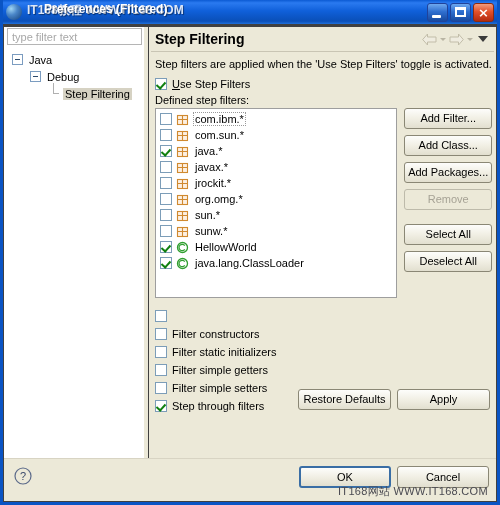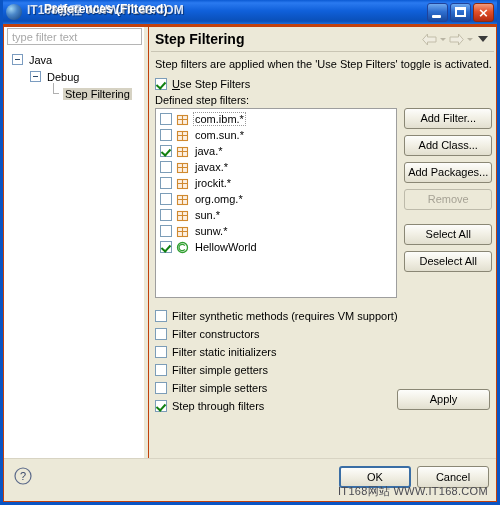--- a/index.html
+++ b/index.html
@@ -112,21 +112,21 @@
     font-size: 13px;
     font-family: "DejaVu Sans", sans-serif;
   }
 
   
   #dlg-body {
     position: absolute;
     left: 0; right: 0;
     top: 24px;
     bottom: 0;
-    background: #c2410c;
+    background: #404040;
   }
 
   
   #tree-panel {
     position: absolute;
     left: 1px; top: 3px;
     width: 140px;
     height: 432px;
     background: #ffffff;
     box-sizing: border-box;
@@ -411,21 +411,21 @@
     left: 10px; top: 8px;
     width: 18px; height: 18px;
   }
   #footer-buttons {
     position: absolute;
     right: 7px; top: 7px;
     display: flex;
     gap: 6px;
   }
   #footer-buttons .btn {
-    width: 72px;
+    width: 92px;
     height: 22px;
     line-height: 20px;
     margin-bottom: 0;
   }
   #footer-buttons .btn.default {
     border: 2px solid #3a6ea5;
     line-height: 18px;
   }
 
   
@@ -593,36 +593,43 @@
               <span class="litem-label">sunw.*</span>
             </div>
             <div class="litem">
               <span class="cbox checked"></span>
               <svg class="cls-icon" viewBox="0 0 13 13">
                 <circle cx="6.5" cy="6.5" r="5" fill="#ffffff" stroke="#2f9e2f" stroke-width="1.3"></circle>
                 <path d="M8.8 4.6 A3.2 3.2 0 1 0 8.8 8.4" fill="none" stroke="#2f9e2f" stroke-width="1.3"></path>
               </svg>
               <span class="litem-label">HellowWorld</span>
             </div>
+            <div class="litem">
+              <span class="cbox checked"></span>
+              <svg class="cls-icon" viewBox="0 0 13 13">
+                <circle cx="6.5" cy="6.5" r="5" fill="#ffffff" stroke="#2f9e2f" stroke-width="1.3"></circle>
+                <path d="M8.8 4.6 A3.2 3.2 0 1 0 8.8 8.4" fill="none" stroke="#2f9e2f" stroke-width="1.3"></path>
+              </svg>
+              <span class="litem-label">java.lang.ClassLoader</span>
+            </div>
           </div>
 
           <div id="list-buttons">
             <div class="btn">Add Filter...</div>
             <div class="btn">Add Class...</div>
             <div class="btn">Add Packages...</div>
             <div class="btn disabled">Remove</div>
             <div class="btn spaced">Select All</div>
             <div class="btn">Deselect All</div>
           </div>
         </div>
 
         <div id="lower-checks">
           <div class="cbrow">
             <span class="cbox"></span>
-            <span>Filter synthetic methods (requires VM support)</span>
           </div>
           <div class="cbrow">
             <span class="cbox"></span>
             <span>Filter constructors</span>
           </div>
           <div class="cbrow">
             <span class="cbox"></span>
             <span>Filter static initializers</span>
           </div>
           <div class="cbrow">
@@ -633,20 +640,21 @@
             <span class="cbox"></span>
             <span>Filter simple setters</span>
           </div>
           <div class="cbrow">
             <span class="cbox checked"></span>
             <span>Step through filters</span>
           </div>
         </div>
 
         <div id="apply-row">
+          <div class="btn">Restore Defaults</div>
           <div class="btn">Apply</div>
         </div>
 
       </div>
     </div>
 
     <div id="footer">
       <svg id="help-icon" viewBox="0 0 18 18">
         <circle cx="9" cy="9" r="8" fill="#ece9d8" stroke="#5b6a8a" stroke-width="1.2"></circle>
         <text x="9" y="13" text-anchor="middle" font-family="Liberation Sans, sans-serif" font-size="11" fill="#3b4a6b">?</text>

